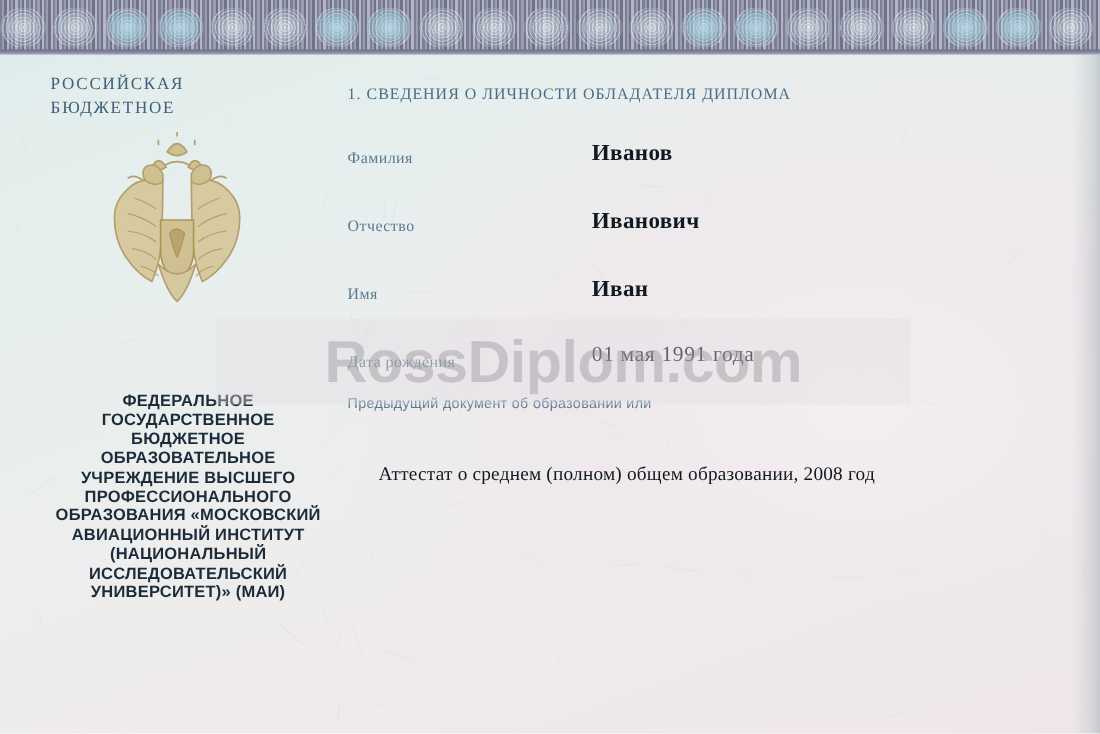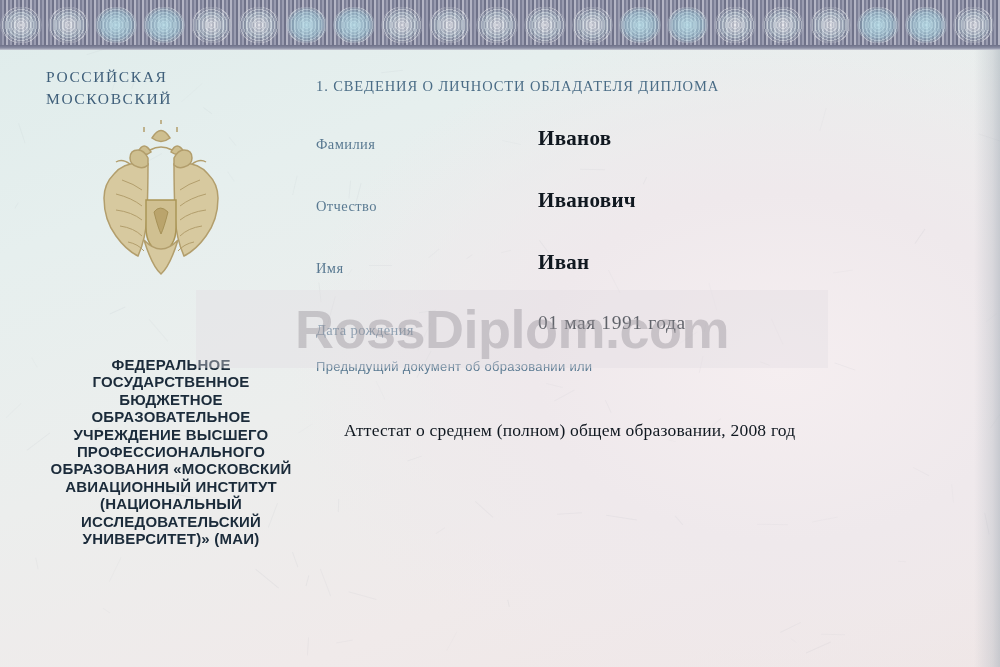--- a/index.html
+++ b/index.html
@@ -329,21 +329,21 @@
       <div class="fiber" style="width: 16.9728px; height: 1.4px; left: 419.166px; top: 261.232px; transform: rotate(-8.0989deg); opacity: 0.67;"></div>
       <div class="fiber" style="width: 28.4746px; height: 0.9px; left: 73.0496px; top: 382.865px; transform: rotate(-24.3622deg); opacity: 0.56;"></div>
       <div class="fiber" style="width: 19.6214px; height: 0.9px; left: 284.973px; top: 135.026px; transform: rotate(-76.8719deg); opacity: 0.51;"></div>
       <div class="fiber" style="width: 30.4008px; height: 0.9px; left: 408.613px; top: 285.728px; transform: rotate(-65.1101deg); opacity: 0.54;"></div>
       <div class="fiber" style="width: 12.9388px; height: 0.9px; left: 331.983px; top: 455.009px; transform: rotate(-87.552deg); opacity: 0.67;"></div>
       <div class="fiber" style="width: 27.6795px; height: 0.9px; left: 699.482px; top: 245.561px; transform: rotate(74.0478deg); opacity: 0.28;"></div>
     </div>
 
   <div class="left-col">
     <div class="rf-title">РОССИЙСКАЯ</div>
-    <div class="rf-title">МОСКОВСКИЙ</div>
+    <div class="rf-title">БЮДЖЕТНОЕ</div>
   </div>
 
   <div class="emblem">
     <svg viewBox="0 0 150 165" width="150" height="165" aria-hidden="true">
       <g fill="none" stroke="#b8a878" stroke-width="1.5" opacity="0.95">
 
         <path d="M52 32 q6 -12 13 0 q-6 5 -13 0z" fill="#cdbd8c" stroke="#b09a66"></path>
         <path d="M85 32 q6 -12 13 0 q-6 5 -13 0z" fill="#cdbd8c" stroke="#b09a66"></path>
         <path d="M66 18 q9 -15 18 0 q-9 7 -18 0z" fill="#cdbd8c" stroke="#b09a66"></path>
         <path d="M58 12 v-5 M91 12 v-5 M75 4 v-5" stroke="#b09a66"></path>

